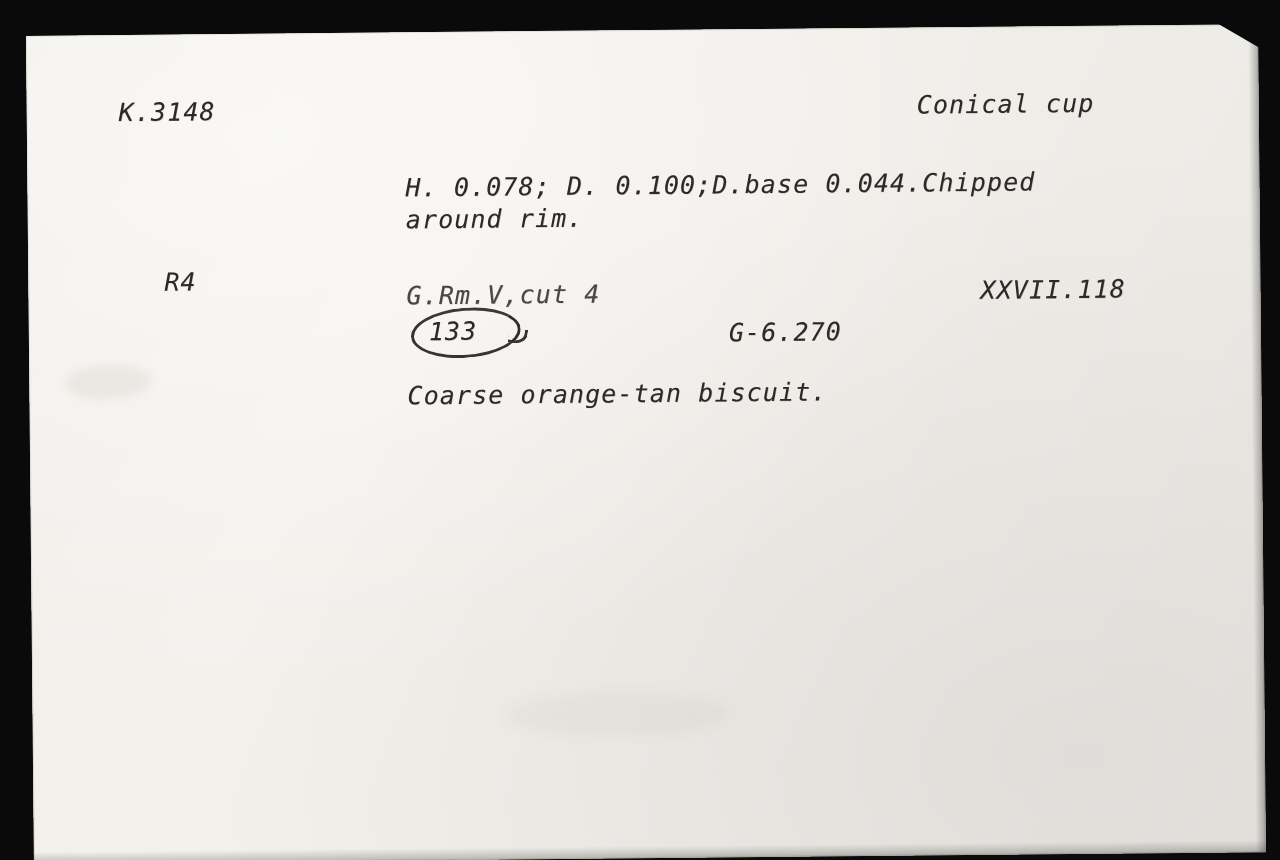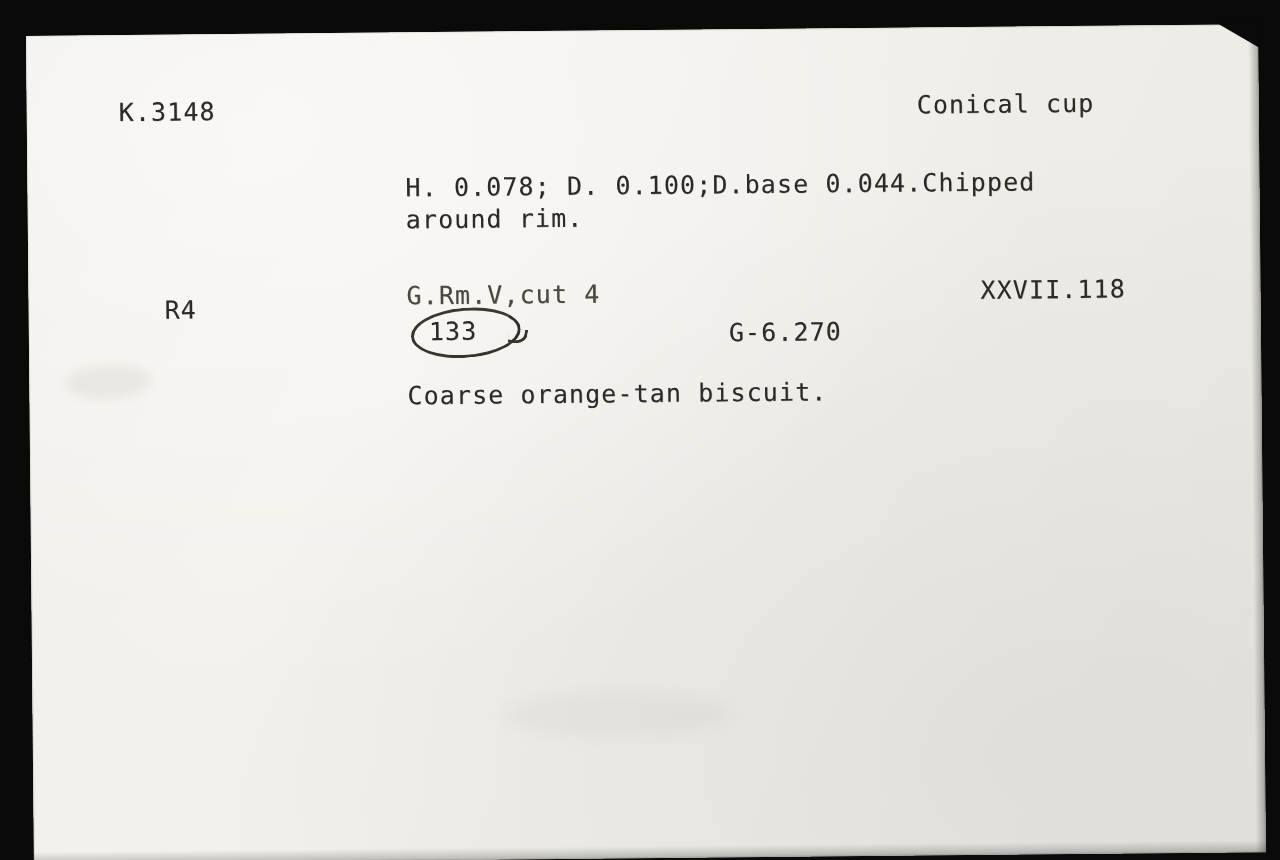--- a/index.html
+++ b/index.html
@@ -14,20 +14,21 @@
     font-family: "DejaVu Sans Mono", monospace;
   }
 
   
   #photo-backdrop {
     position: absolute;
     left: 0; top: 0;
     width: 1280px;
     height: 860px;
     background: #0a0a0a;
+    font-style: italic;
   }
 
   
   #index-card {
     position: absolute;
     left: 26px;
     top: 36px;
     width: 1232px;
     height: 828px;
     background: #f3f1ec;
@@ -111,21 +112,21 @@
     text-shadow: 0.4px 0.4px 0 rgba(60,58,54,0.33);
   }
   .tw.faint {
     color: #4a4743;
   }
 
   #catalog-number   { left: 92px;  top: 62px;  }
   #object-title     { left: 890px; top: 62px;  }
   #dimensions-line1 { left: 378px; top: 140px; }
   #dimensions-line2 { left: 378px; top: 172px; }
-  #shelf-code       { left: 136px; top: 260px; }
+  #shelf-code       { left: 136px; top: 232px; }
   #find-context     { left: 378px; top: 248px; }
   #plate-reference  { left: 952px; top: 248px; }
   #object-number    { left: 400px; top: 284px; }
   #excavation-code  { left: 700px; top: 288px; }
   #fabric-note      { left: 378px; top: 348px; }
 
   
   #circle-annotation {
     position: absolute;
     left: 382px;

